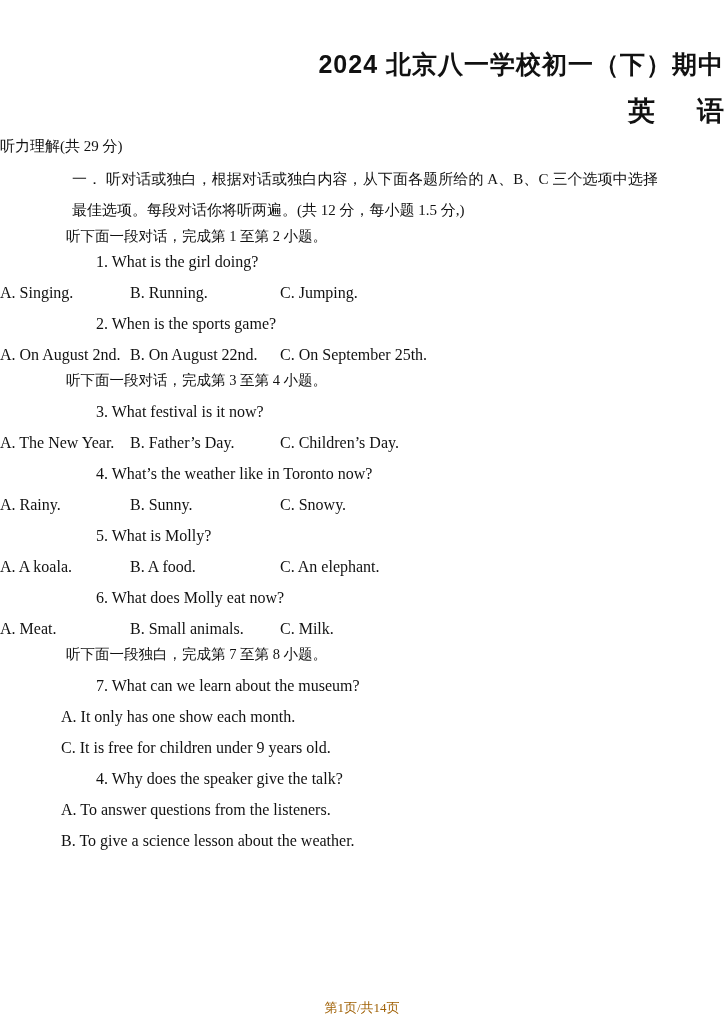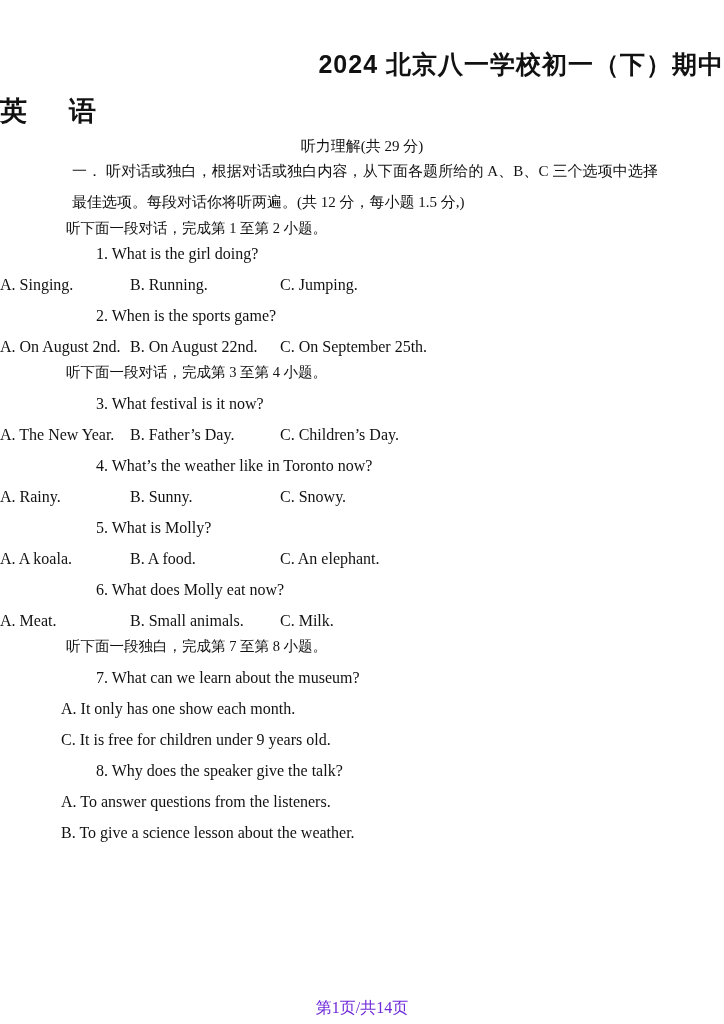--- a/index.html
+++ b/index.html
@@ -16,35 +16,35 @@
     padding-top:47px;
     text-align:right;
     font-family:"Liberation Sans", sans-serif;
     font-weight:700;
     font-size:25px;
     line-height:34px;
     letter-spacing:1px;
   }
   .subject {
     margin-top:13px;
-    text-align:left;
+    text-align:right;
     font-family:"Liberation Sans", sans-serif;
     font-weight:700;
     font-size:27px;
     line-height:34px;
   }
   .subject .gap { display:inline-block; width:42px; }
   .section-heading {
     margin-top:8px;
-    text-align:center;
+    text-align:left;
     font-size:15px;
     line-height:20px;
   }
   .intro {
-    margin-top:0;
+    margin-top:8px;
     padding:0 66px 0 72px;
     font-size:15px;
     line-height:31px;
     text-align:justify;
   }
   .direction {
     margin-top:-5px;
     padding-left:66px;
     font-size:14.5px;
     line-height:31px;
@@ -64,23 +64,23 @@
   .optrow .o2 { width:150px; }
   .optstack {
     padding-left:61px;
     font-size:16px;
     line-height:31px;
   }
   .footer {
     position:absolute;
     left:0; right:0; top:998px;
     text-align:center;
-    font-size:16px;
+    font-size:13px;
     line-height:20px;
-    color:#6d28d9;
+    color:#a16207;
   }
 </style>
 </head>
 <body>
 
 <div class="page">
 
   <div class="title">2024 北京八一学校初一（下）期中</div>
 
   <div class="subject">
@@ -137,19 +137,19 @@
     <span class="o2">B. Small animals.</span>
     <span class="o3">C. Milk.</span>
   </div>
 
   <div class="direction">听下面一段独白，完成第 7 至第 8 小题。</div>
 
   <div class="question">7. What can we learn about the museum?</div>
   <div class="optstack">A. It only has one show each month.</div>
   <div class="optstack">C. It is free for children under 9 years old.</div>
 
-  <div class="question">8. Why does the speaker give the talk?</div>
+  <div class="question">4. Why does the speaker give the talk?</div>
   <div class="optstack">A. To answer questions from the listeners.</div>
   <div class="optstack">B. To give a science lesson about the weather.</div>
 
   <div class="footer">第1页/共14页</div>
 
 </div>
 
 </body></html>

